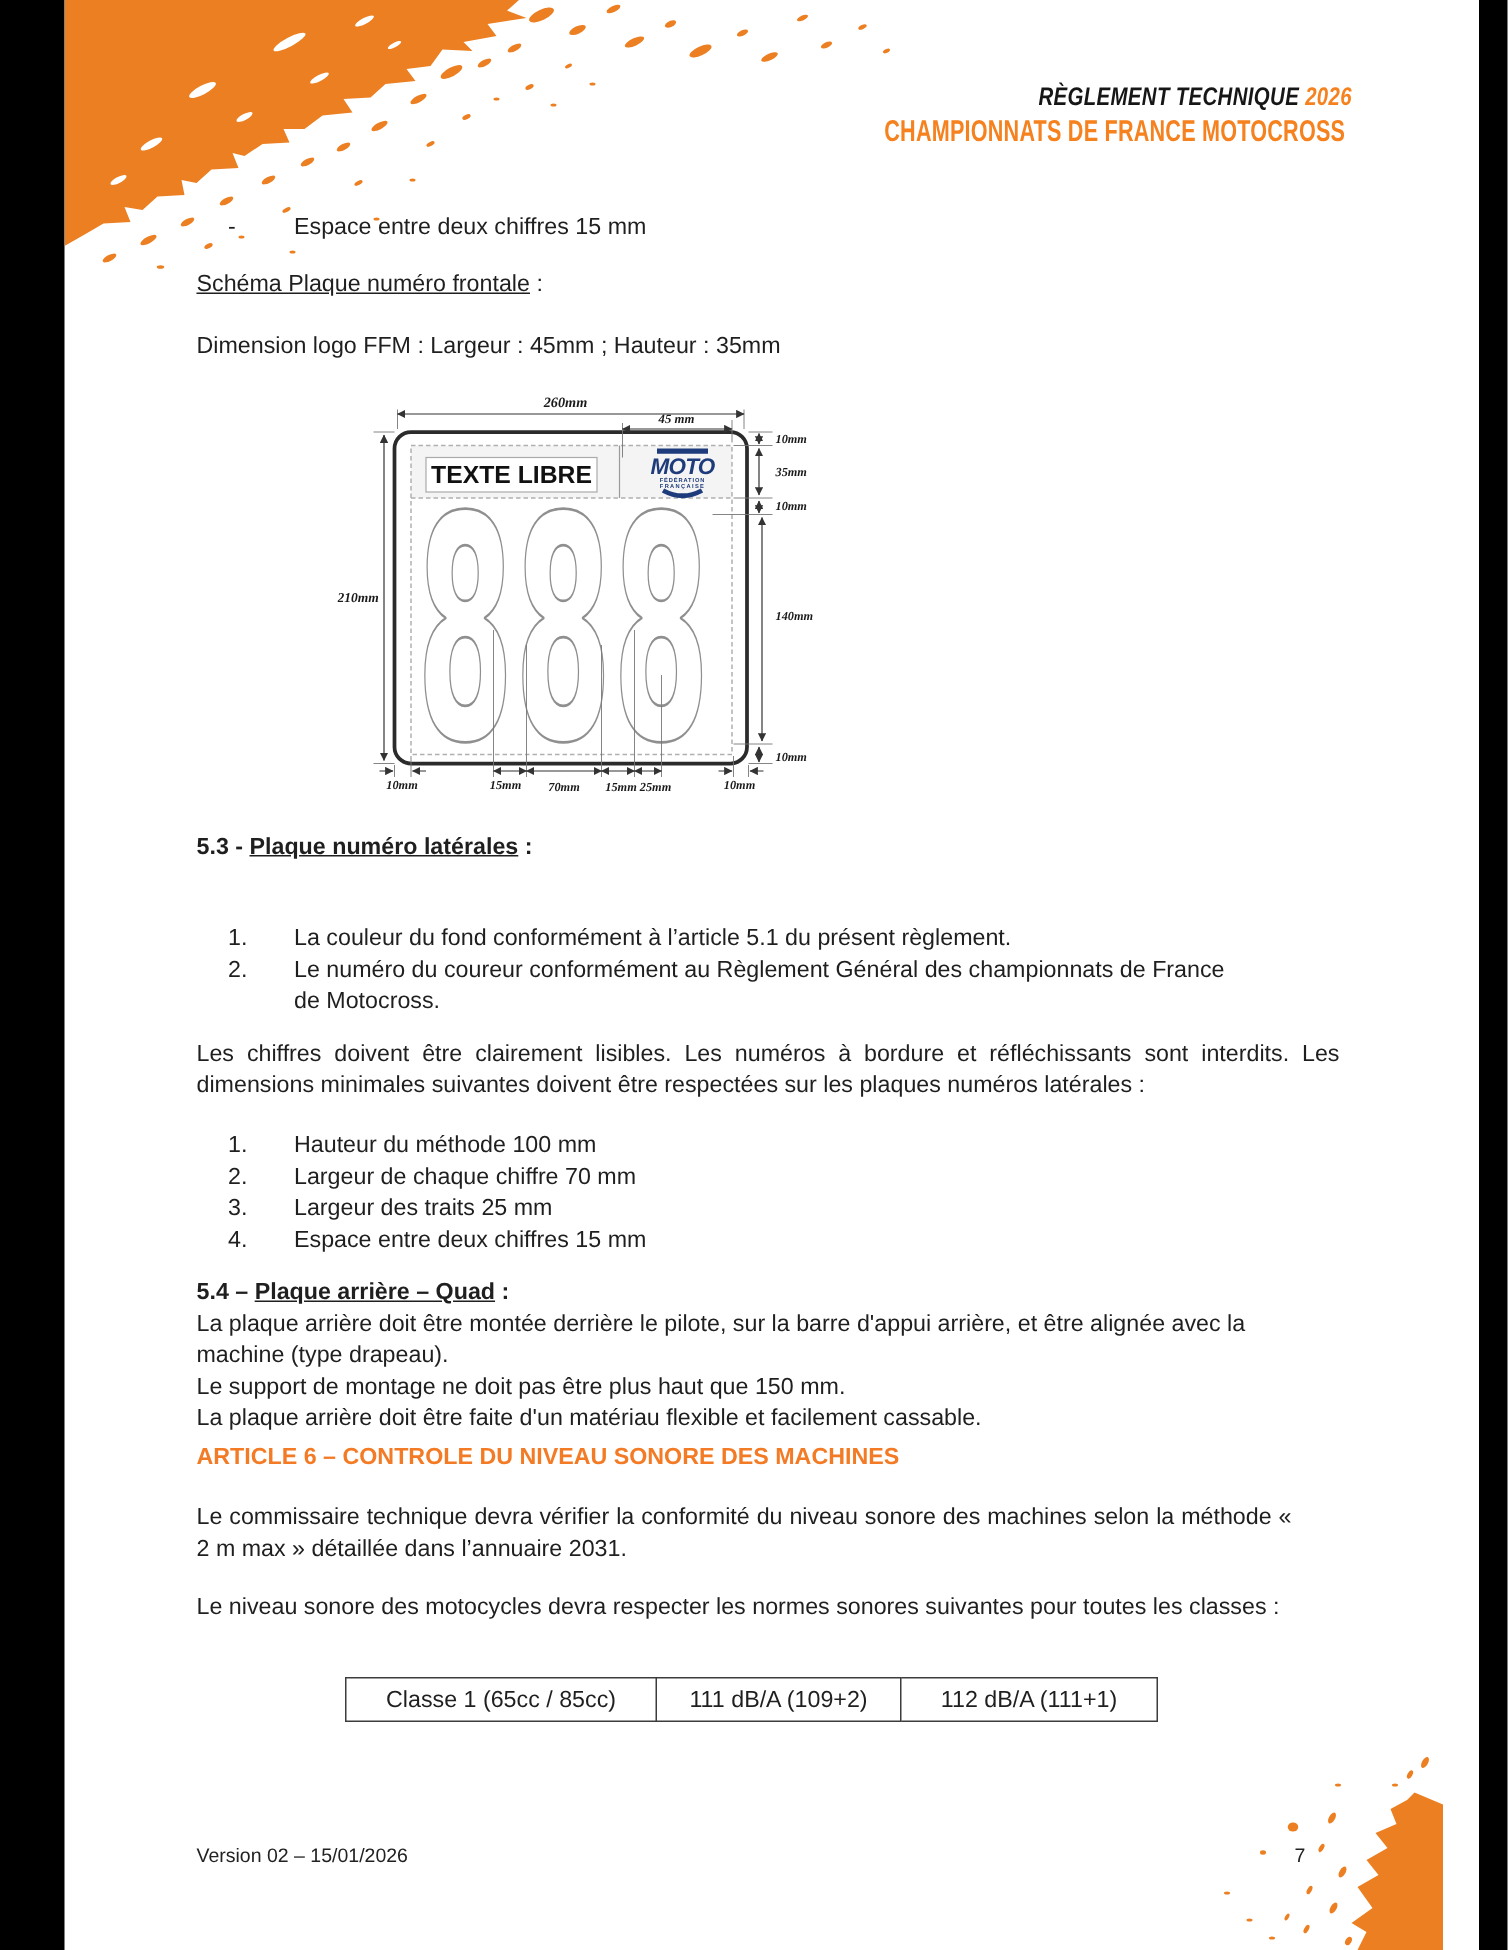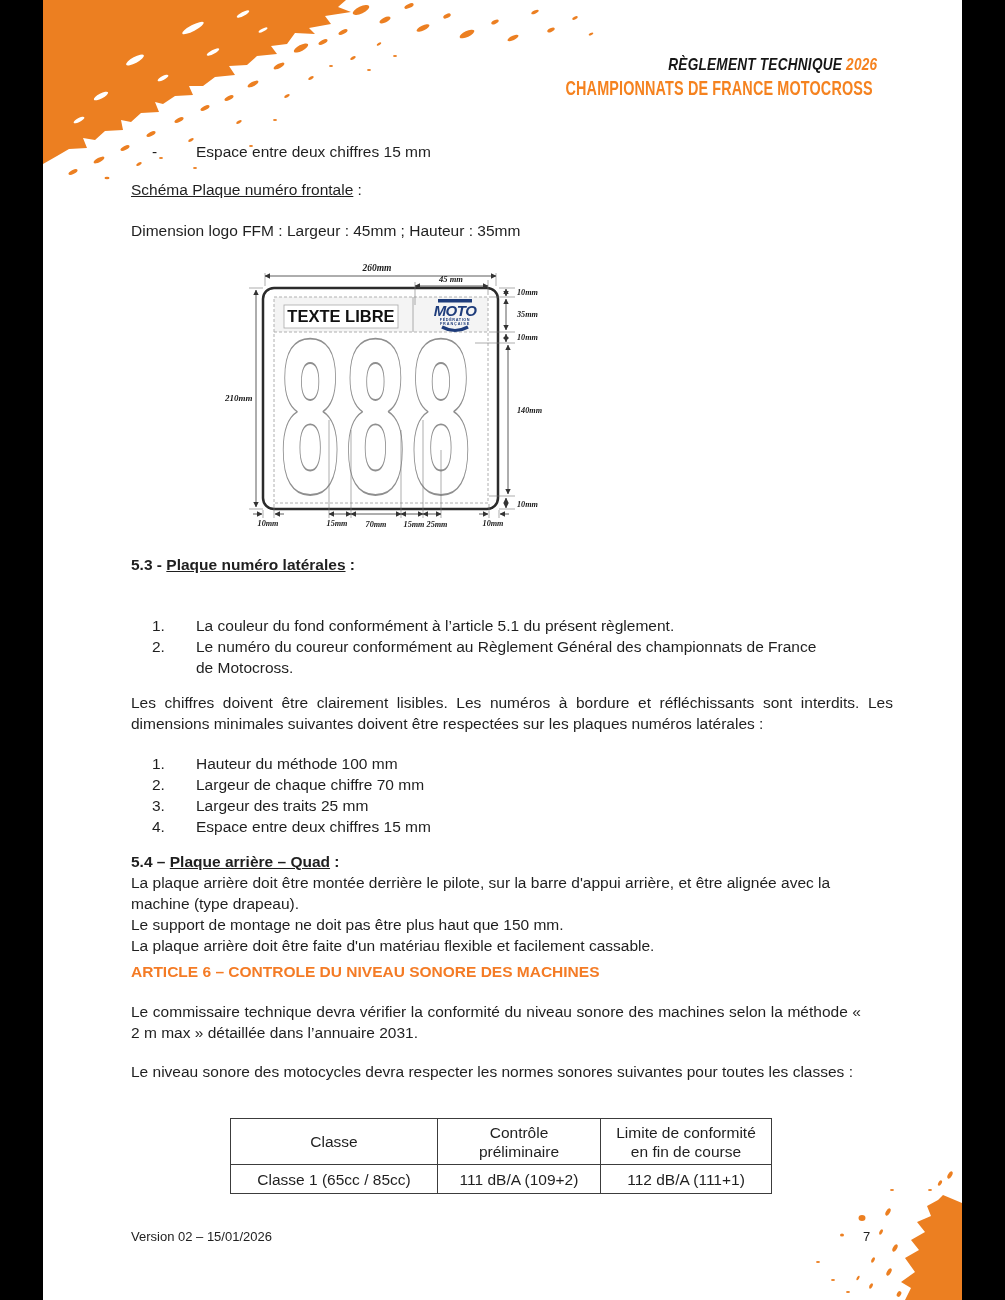--- a/index.html
+++ b/index.html
@@ -1,17 +1,17 @@
 <!DOCTYPE html>
 <html><head>
 <meta charset="utf-8">
 <style>
   html,body{margin:0;padding:0;}
   body{width:1005px;height:1300px;background:#000;position:relative;font-family:"Liberation Sans",sans-serif;}
-  .page{position:absolute;left:43px;top:0;width:919px;height:1300px;background:#fff;overflow:hidden;color:#1f1f1f;}
+  .page{position:absolute;left:43px;top:0;width:919px;height:1300px;background:#fff;overflow:hidden;color:#1f1f1f;padding-left:24px;}
   .abs{position:absolute;}
   .splat{position:absolute;pointer-events:none;}
   
   .hdr-title{top:55px;right:85px;font-size:17px;font-style:italic;font-weight:bold;letter-spacing:.3px;transform:scaleX(.8);transform-origin:100% 50%;white-space:nowrap;color:#161616;}
   .hdr-title .year{color:#f5821f;}
   .hdr-sub{top:77px;right:89px;font-size:20px;font-weight:bold;color:#f5821f;transform:scaleX(.72);transform-origin:100% 50%;white-space:nowrap;letter-spacing:.2px;}
   
   .bodytxt{font-size:15.5px;line-height:21px;color:#1f1f1f;}
   .row{display:flex;}
   .row .num{width:44px;flex:0 0 44px;}
@@ -258,33 +258,20 @@
   <div class="abs bodytxt just" style="left:88px;top:1001px;width:730px;">Le commissaire technique devra vérifier la conformité du niveau sonore des machines selon la méthode « 2 m max » détaillée dans l’annuaire 2031.</div>
   <div class="abs bodytxt just" style="left:88px;top:1061px;width:730px;">Le niveau sonore des motocycles devra respecter les normes sonores suivantes pour toutes les classes :</div>
 
   <table class="snd abs" style="left:187px;top:1118px;width:541px;">
     <colgroup>
         <col style="width:207px">
         <col style="width:163px">
         <col style="width:171px">
       </colgroup>
     <tbody>
-        <tr>
-      <td style="height:43px;">
-            <span class="hl">Classe</span>
-          </td>
-      <td>
-            <span class="hl">Contrôle</span>
-            <span class="hl">préliminaire</span>
-          </td>
-      <td>
-            <span class="hl">Limite de conformité</span>
-            <span class="hl">en fin de course</span>
-          </td>
-    </tr>
     <tr>
       <td style="height:26px;">Classe 1 (65cc / 85cc)</td>
       <td>111 dB/A (109+2)</td>
       <td>112 dB/A (111+1)</td>
     </tr>
   </tbody>
     </table>
 
   <div class="abs footer" style="left:88px;top:1229px;">Version 02 – 15/01/2026</div>
   <div class="abs footer" style="left:820px;top:1229px;">7</div>

